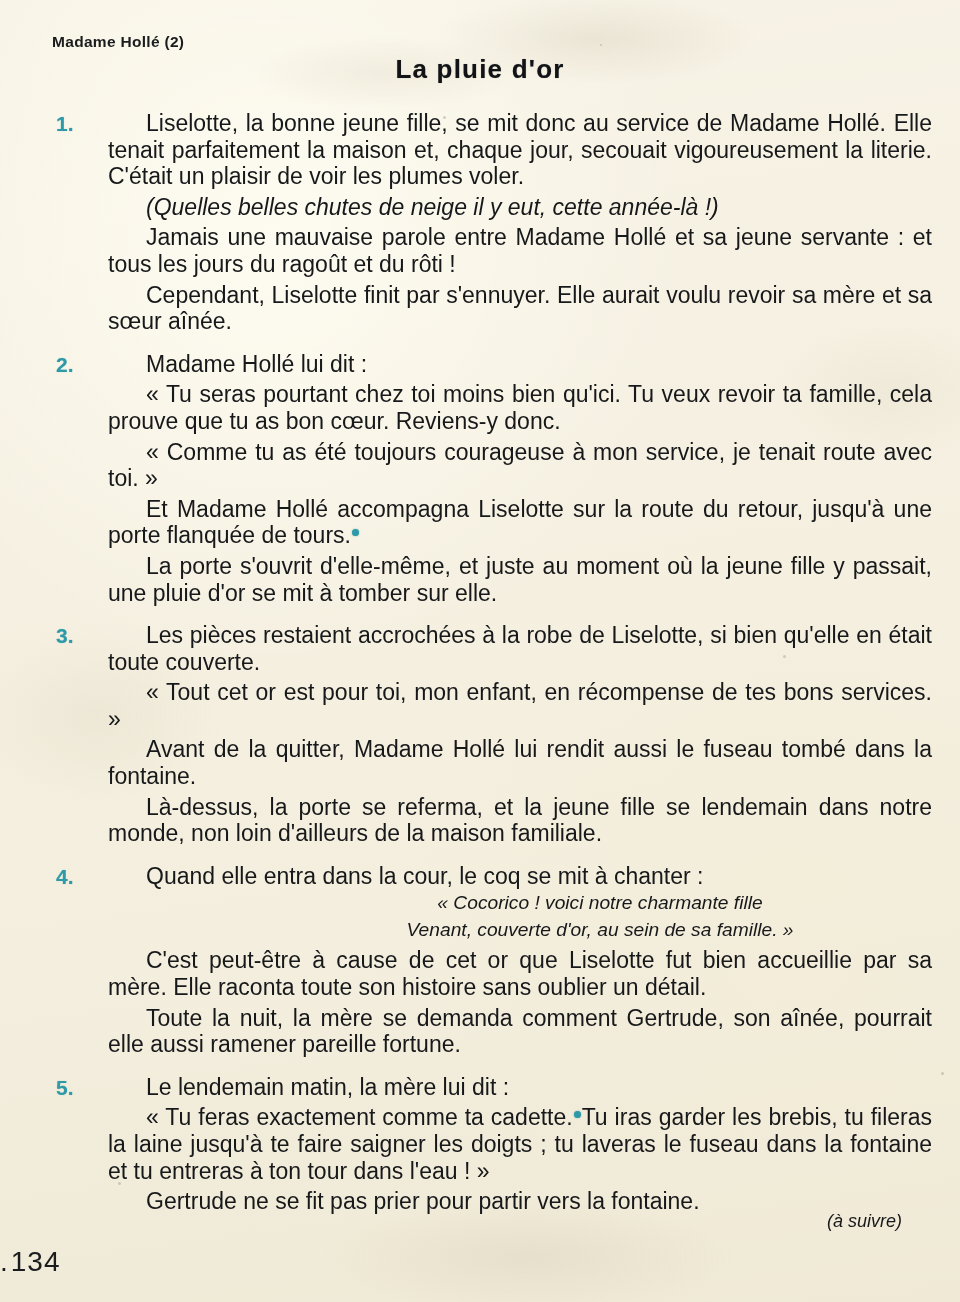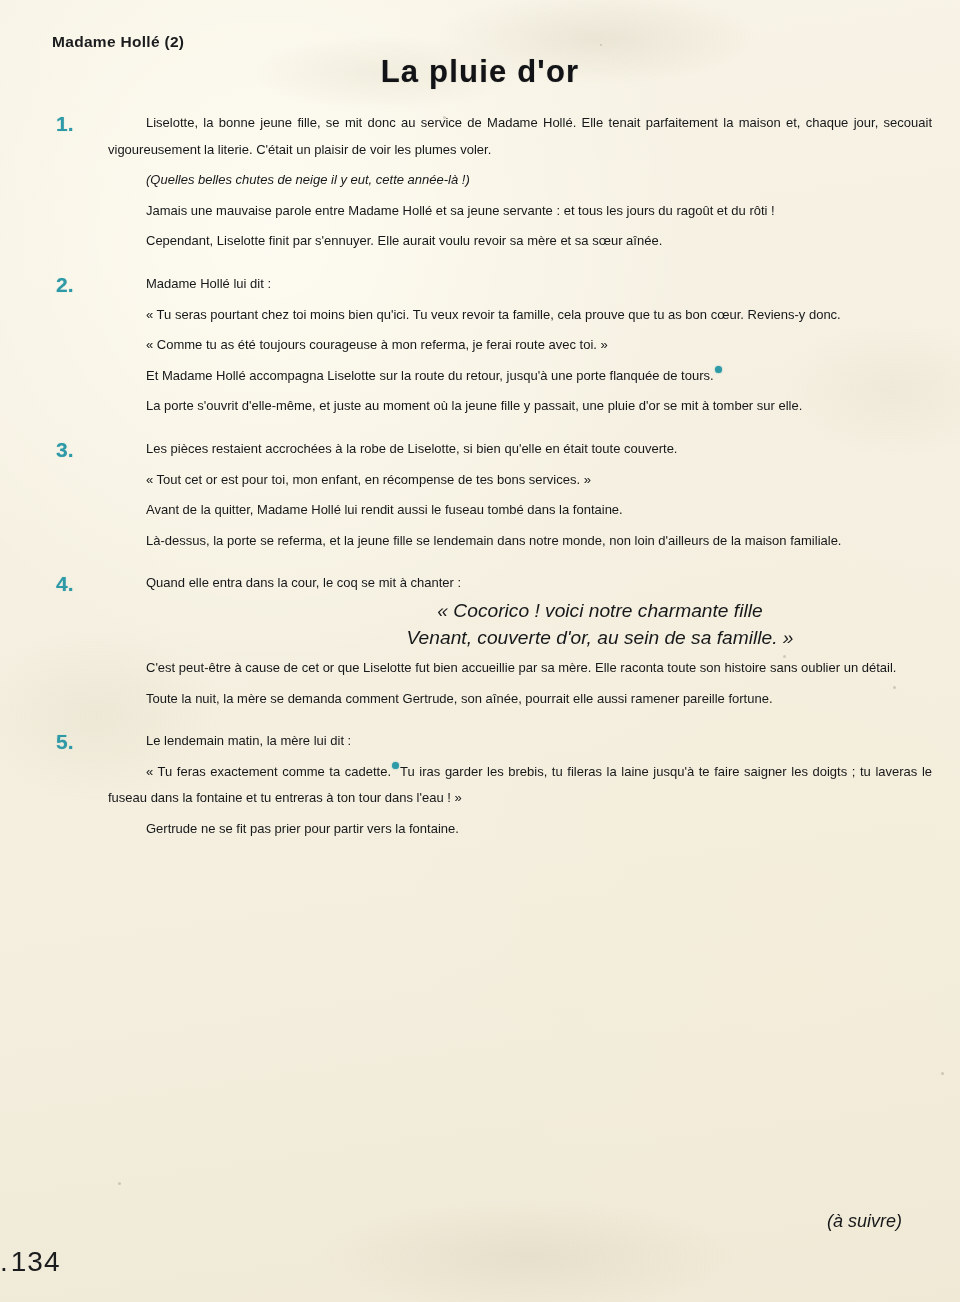--- a/index.html
+++ b/index.html
@@ -63,21 +63,21 @@
     white-space: nowrap;
   }
 
   
   .title {
     position: absolute;
     left: 0;
     right: 0;
     top: 54px;
     text-align: center;
-    font-size: 31px;
+    font-size: 26px;
     font-weight: bold;
     letter-spacing: 1.2px;
     color: #121316;
     text-shadow: 0 0 1px rgba(20,20,20,0.35);
   }
 
   
   .body {
     position: absolute;
     left: 52px;
@@ -95,21 +95,21 @@
     left: 4px;
     width: 40px;
     font-size: 21px;
     font-weight: bold;
     color: #2e9aa8;
     text-shadow: 0 0 1px rgba(46,154,168,0.45);
   }
 
   .para {
     margin: 0 0 0 56px;
-    font-size: 13px;
+    font-size: 23px;
     line-height: 26.6px;
     text-align: justify;
     text-justify: inter-word;
     text-indent: 38px;
     color: #17181a;
     hyphens: none;
   }
   .para:last-child { }
 
   .para.italic {
@@ -206,21 +206,21 @@
       </div>
 
       <div class="gap-lg"></div>
 
       <div class="section">
         <div class="num" style="top:2px;">2.</div>
         <p class="para">Madame Hollé lui dit :</p>
         <div class="gap-sm"></div>
         <p class="para">« Tu seras pourtant chez toi moins bien qu'ici. Tu veux revoir ta famille, cela prouve que tu as bon cœur. Reviens-y donc.</p>
         <div class="gap-sm"></div>
-        <p class="para">« Comme tu as été toujours courageuse à mon referma, je ferai route avec toi. »</p>
+        <p class="para">« Comme tu as été toujours courageuse à mon service, je tenait route avec toi. »</p>
         <div class="gap-sm"></div>
         <p class="para"><span>Et Madame Hollé accompagna Liselotte sur la route du retour, jusqu'à une porte flanquée de tours.</span><span class="dot"></span><span></span></p>
         <div class="gap-sm"></div>
         <p class="para">La porte s'ouvrit d'elle-même, et juste au moment où la jeune fille y passait, une pluie d'or se mit à tomber sur elle.</p>
       </div>
 
       <div class="gap-lg"></div>
 
       <div class="section">
         <div class="num" style="top:2px;">3.</div>

